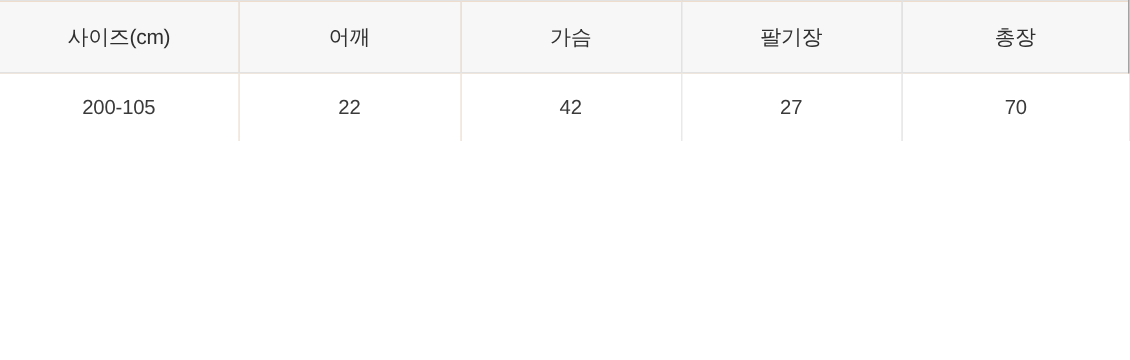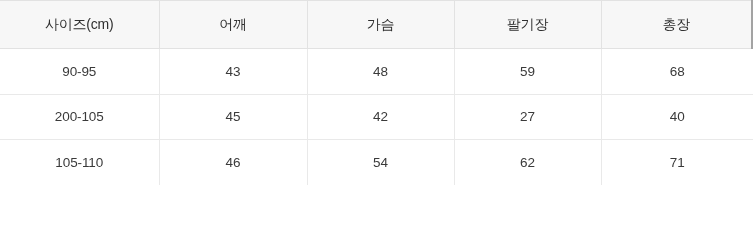--- a/index.html
+++ b/index.html
@@ -44,21 +44,21 @@
     border-right: 1px solid #e2e2e2;
     font-weight: normal;
     font-size: 14px;
     color: #2f2f2f;
     text-align: center;
     vertical-align: middle;
     letter-spacing: -0.2px;
     padding: 0;
   }
   table.size-table thead th.last-col {
-    border-right: 4px solid #a3a3a3;
+    border-right: 2px solid #a3a3a3;
     margin-left: 12px;
   }
 
   table.size-table tbody td {
     height: 44.5px;
     border-bottom: 1px solid #e9e9e9;
     border-right: 1px solid #e9e9e9;
     font-size: 13.5px;
     color: #3a3a3a;
     text-align: center;
@@ -93,35 +93,21 @@
       <tr>
         <th>사이즈(cm)</th>
         <th>어깨</th>
         <th>가슴</th>
         <th>팔기장</th>
         <th class="last-col">총장</th>
       </tr>
     </thead>
     <tbody>
       <tr>
-        <td>90-95</td>
-        <td>43</td>
-        <td>48</td>
-        <td>59</td>
-        <td class="last-col">68</td>
-      </tr>
-      <tr>
         <td>200-105</td>
-        <td>45</td>
+        <td>22</td>
         <td>42</td>
         <td>27</td>
-        <td class="last-col">40</td>
-      </tr>
-      <tr>
-        <td>105-110</td>
-        <td>46</td>
-        <td>54</td>
-        <td>62</td>
-        <td class="last-col">71</td>
+        <td class="last-col">70</td>
       </tr>
     </tbody>
   </table>
 </div>
 
 </body></html>

